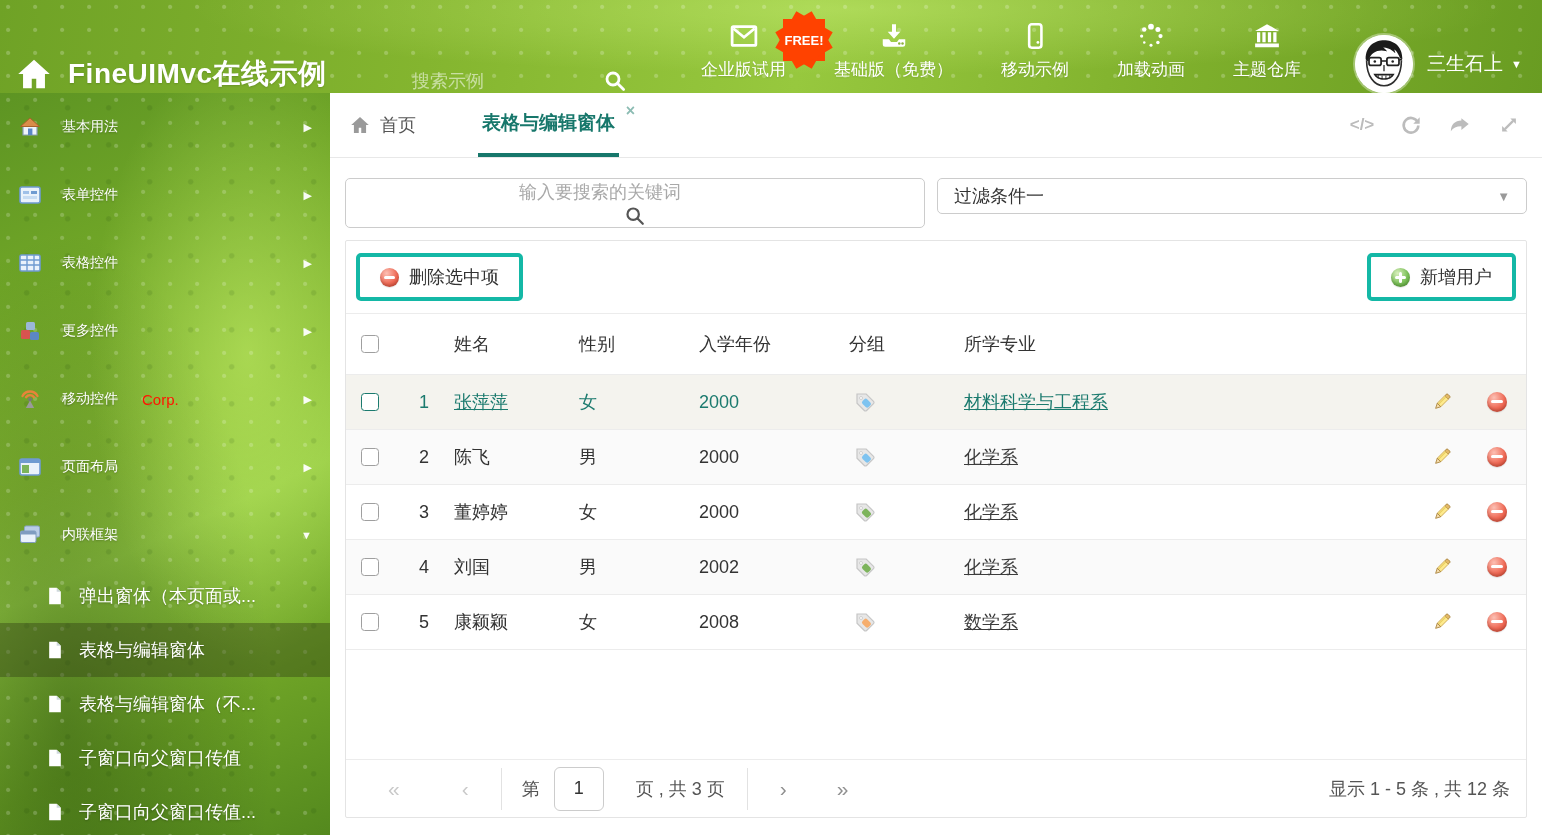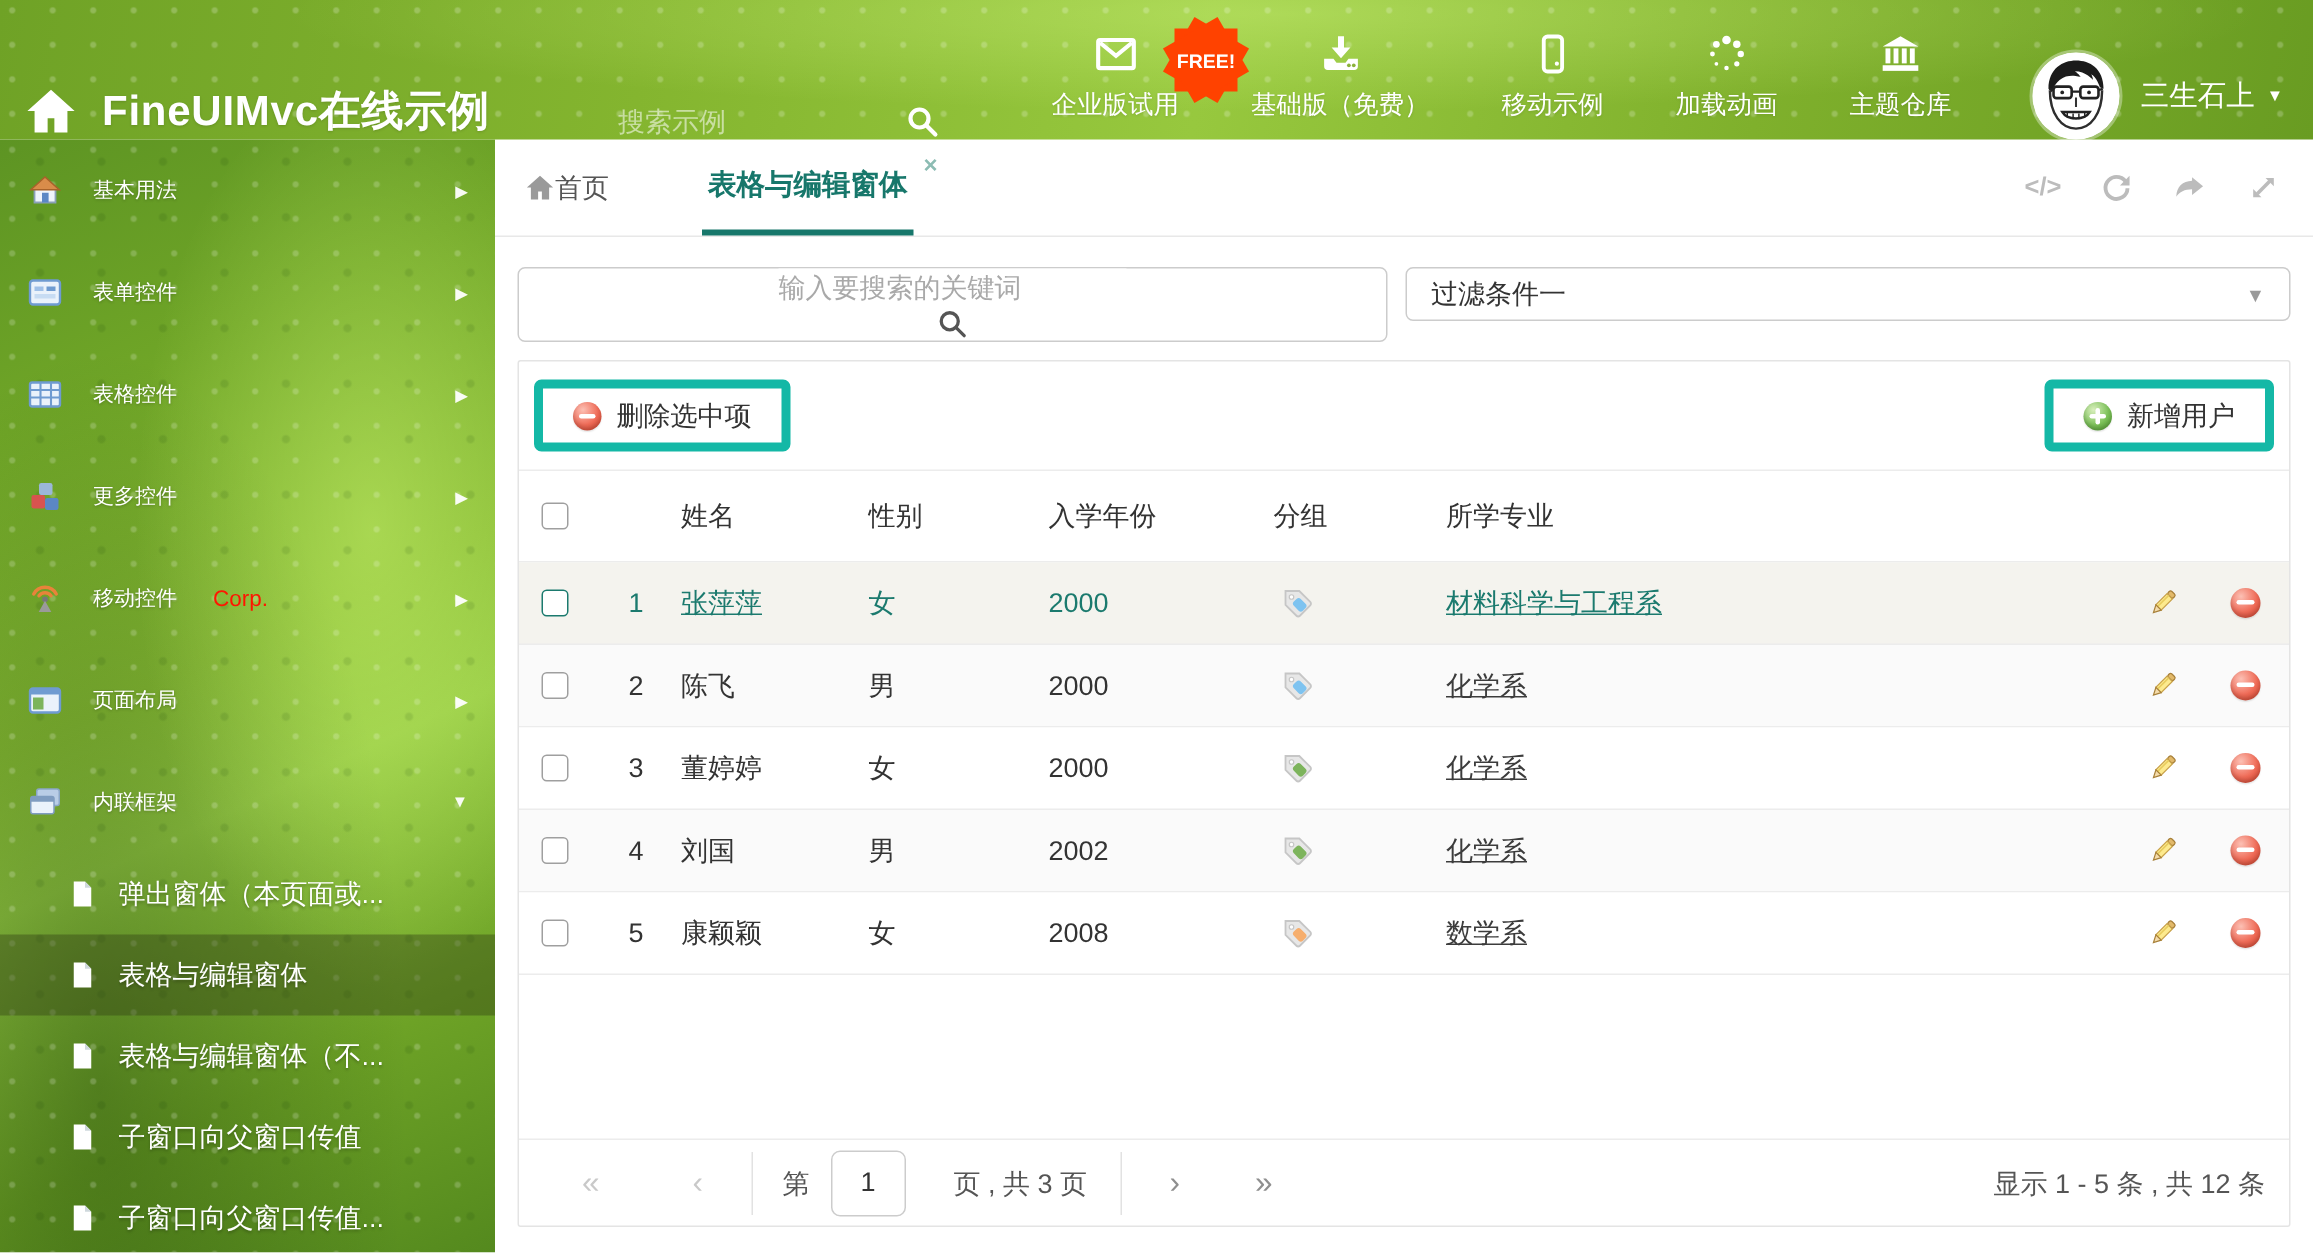--- a/index.html
+++ b/index.html
@@ -56,41 +56,41 @@
   .side-badge { color:#ff1500; font-size:15px; margin-left:24px; text-shadow:none; }
   .side-arrow { margin-left:auto; color:#fff; font-size:11px; opacity:.95; }
   .sub-item { height:54px; display:flex; align-items:center; padding:0 18px 0 45px; cursor:pointer; }
   .sub-item.active { background:rgba(45,55,18,.38); }
   .sub-ic { width:20px; height:20px; margin-right:14px; flex:0 0 auto; }
   .sub-label { color:#fff; font-size:18px; text-shadow:0 1px 2px rgba(0,0,0,.25); white-space:nowrap; overflow:hidden; }
 
   
   .main { flex:1; background:#fff; display:flex; flex-direction:column; min-width:0; }
   .tabbar { height:65px; flex:0 0 65px; border-bottom:1px solid #e8e8e8; display:flex; align-items:stretch; padding-left:16px; position:relative; }
-  .tab { display:flex; align-items:center; font-size:18px; color:#555; cursor:pointer; margin-right:58px; position:relative; padding:0 4px;text-align:right; }
+  .tab { display:flex; align-items:center; gap:10px; font-size:18px; color:#555; cursor:pointer; margin-right:58px; position:relative; padding:0 4px;text-align:right; }
   .tab-home-ic { width:20px; height:20px; }
   .tab.active { color:#17776b; font-weight:bold; font-size:19px; border-bottom:4px solid #17776b; }
   .tab-close { position:absolute; top:10px; right:-16px; color:#8cbcb3; font-weight:bold; font-size:16px; cursor:pointer; line-height:1; }
   .tab-tools { position:absolute; right:22px; top:0; height:100%; display:flex; align-items:center; gap:27px; }
   .tool-ic { width:22px; height:22px; cursor:pointer; display:flex; align-items:center; justify-content:center; color:#bcbcbc; font-weight:bold; font-size:17px; }
 
   
   .filter-row { display:flex; padding:20px 15px 12px 15px; gap:12px; flex:0 0 auto; }
   .search-box { width:580px; height:50px; border:1px solid #ccc; border-radius:5px; display:flex; align-items:center; padding:0 14px;flex-direction:column; }
   .search-box input { border:none; outline:none; flex:1; font-size:18px; color:#333; font-family:inherit; }
   .search-box input::placeholder { color:#a9a9a9; }
   .search-mag { width:22px; height:22px; }
   .select-box { flex:1; height:36px; border:1px solid #ccc; border-radius:5px; display:flex; align-items:center; padding:0 16px; cursor:pointer; }
   .select-value { font-size:18px; color:#333; flex:1; }
   .select-caret { color:#9a9a9a; font-size:13px; }
 
   
   .panel { margin:0 15px; border:1px solid #e4e4e4; border-radius:2px; flex:1; display:flex; flex-direction:column; min-height:0; margin-bottom:17px; }
   .toolbar { display:flex; align-items:center; padding:12px 10px; flex:0 0 auto; }
-  .btn { height:48px; border:6px solid #14b8a6; border-radius:5px; background:#fff; display:flex; align-items:center; gap:10px; padding:0 20px; font-size:18px; color:#333; cursor:pointer; }
+  .btn { height:48px; border:4px solid #14b8a6; border-radius:5px; background:#fff; display:flex; align-items:center; gap:10px; padding:0 20px; font-size:18px; color:#333; cursor:pointer; }
   .btn-add { margin-left:auto; }
   .circle-minus, .circle-plus { width:19px; height:19px; border-radius:50%; position:relative; flex:0 0 auto;
     box-shadow: inset 0 -2px 3px rgba(0,0,0,.18), 0 1px 1px rgba(0,0,0,.1); }
   .circle-minus { background: radial-gradient(circle at 35% 28%, #fcc0b4, #ef6b57 55%, #d6452f 95%); }
   .circle-minus::after { content:""; position:absolute; left:4px; right:4px; top:8px; height:3.2px; background:#fff; border-radius:2px; }
   .circle-plus { background: radial-gradient(circle at 35% 28%, #d9efbd, #7cc159 55%, #549f33 95%); }
   .circle-plus::after { content:""; position:absolute; left:4px; right:4px; top:8px; height:3.2px; background:#fff; border-radius:2px; }
   .circle-plus::before { content:""; position:absolute; top:4px; bottom:4px; left:8px; width:3.2px; background:#fff; border-radius:2px; }
 
   

